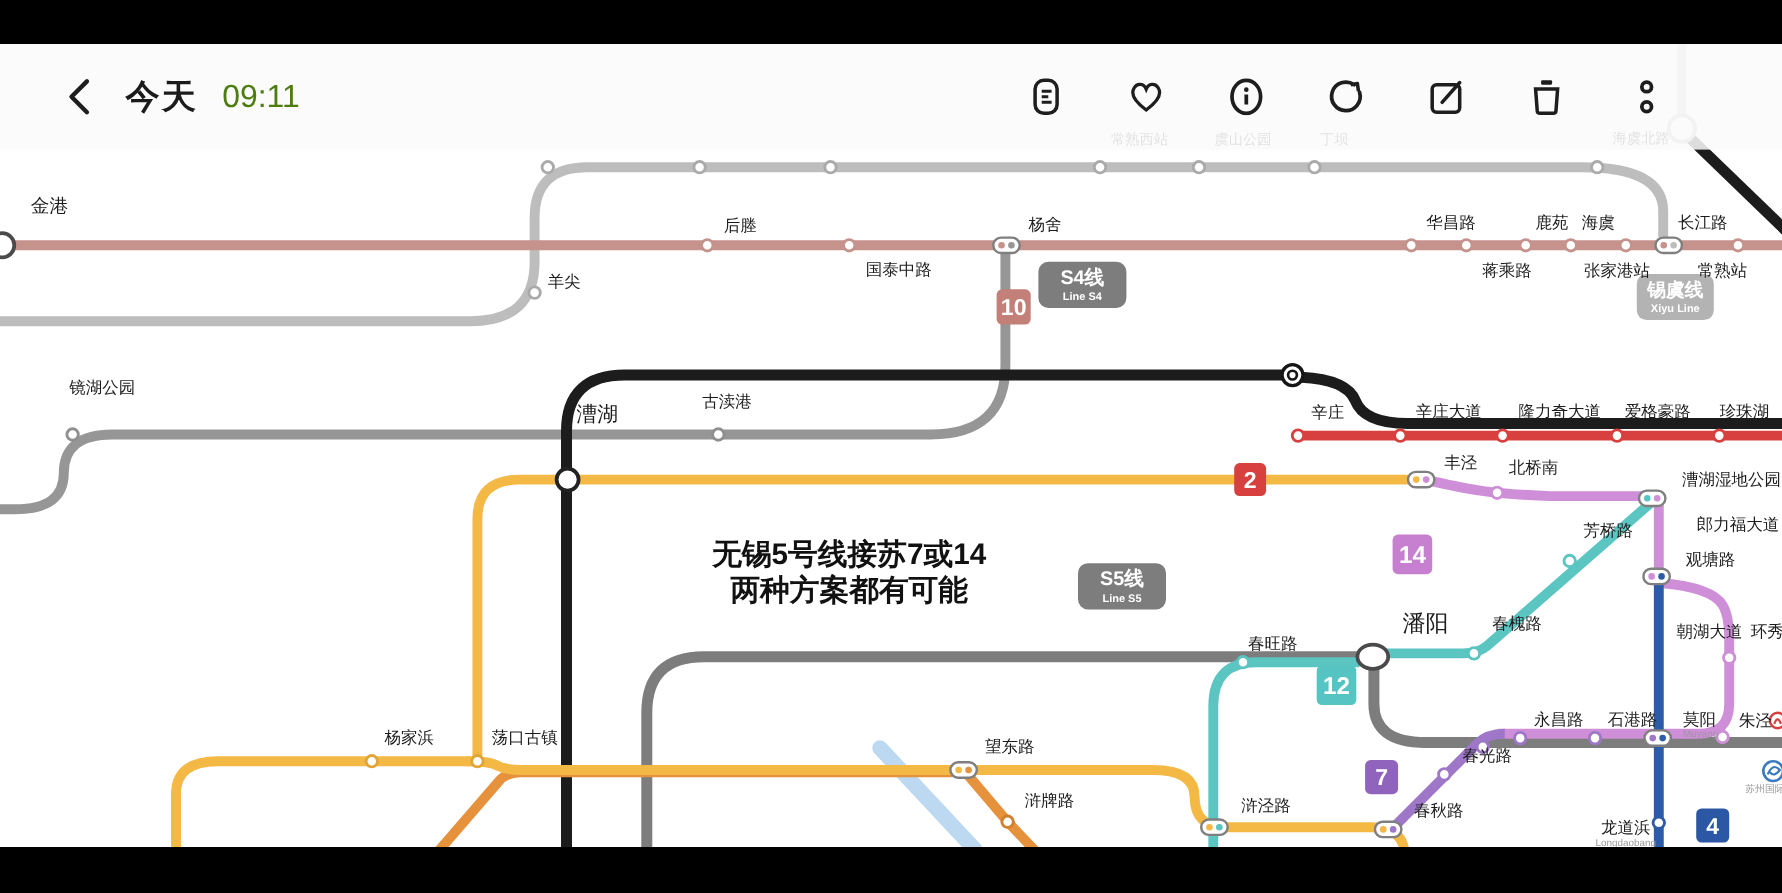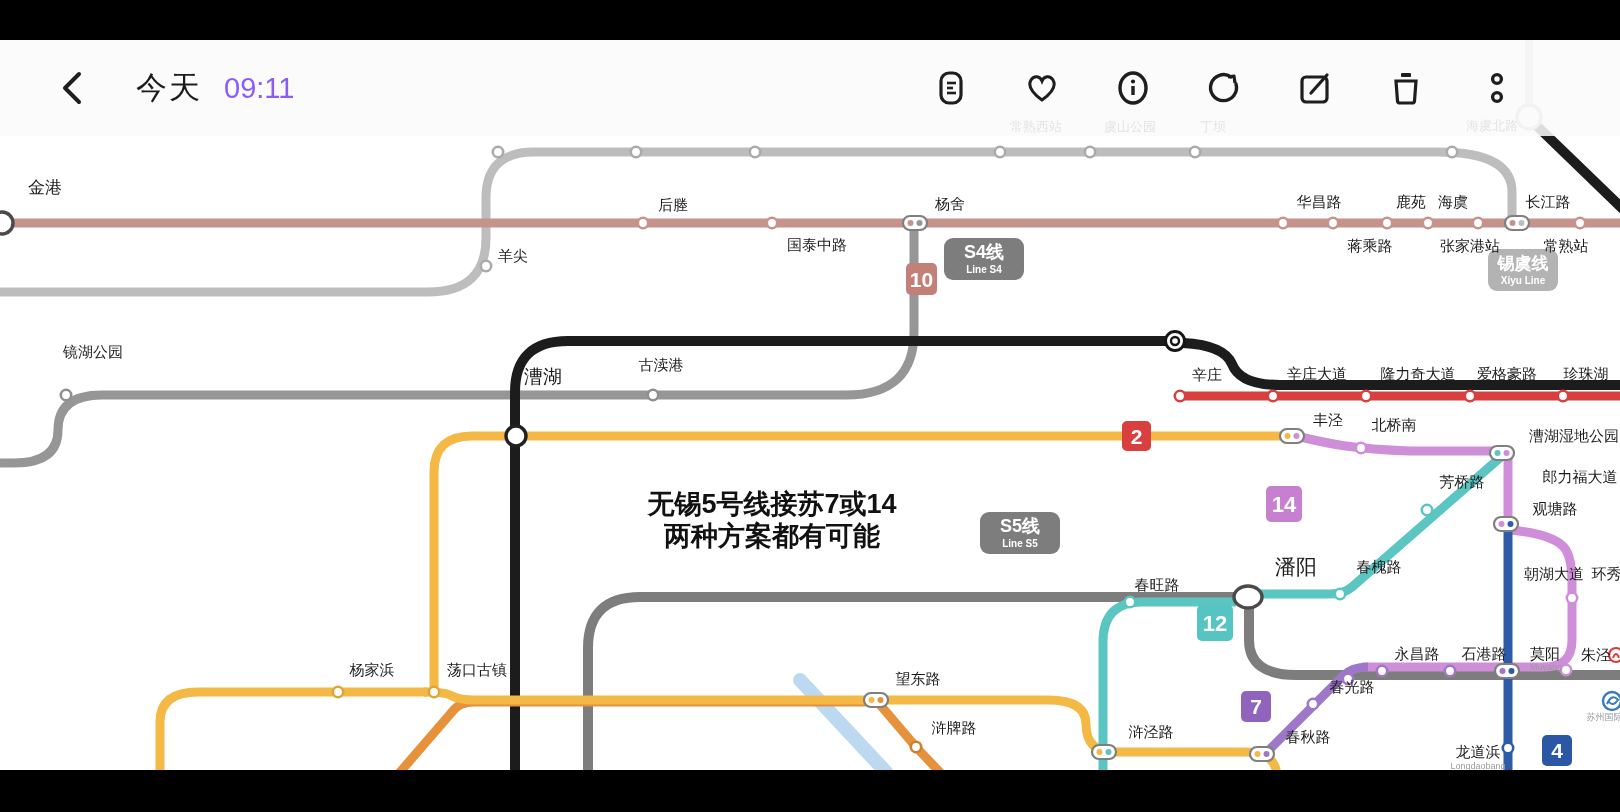--- a/index.html
+++ b/index.html
@@ -12,22 +12,22 @@
     position:absolute;left:0;top:40px;width:1620px;height:730px;
     background:#fff;overflow:hidden;
   }
   #map-svg{display:block;}
   #header-bar{
     position:absolute;left:0;top:40px;width:1620px;height:96px;
     background:rgba(250,250,250,0.87);
     display:flex;align-items:center;z-index:5;
   }
   #back-btn{width:40px;height:40px;margin-left:52px;display:flex;align-items:center;justify-content:center;cursor:pointer;}
-  #title-txt{font-size:31px;font-weight:normal;color:#1b1b1b;margin-left:44px;letter-spacing:2px;}
-  #time-txt{font-size:29px;color:#8b5cf6;margin-left:22px;}
+  #title-txt{font-size:31px;font-weight:bold;color:#1b1b1b;margin-left:22px;letter-spacing:2px;}
+  #time-txt{font-size:29px;color:#4d7c0f;margin-left:22px;}
   #icon-row{position:absolute;right:0;top:0;height:96px;display:flex;align-items:center;}
   .hicon{width:34px;height:34px;margin-right:57px;display:flex;align-items:center;justify-content:center;cursor:pointer;}
   .hicon:last-child{margin-right:106px;}
   .hicon svg{display:block;}
   #top-bar{position:absolute;left:0;top:0;width:1620px;height:40px;background:#000;z-index:9;}
   #bottom-bar{position:absolute;left:0;top:770px;width:1620px;height:42px;background:#000;z-index:9;}
 </style>
 </head>
 <body>
 

